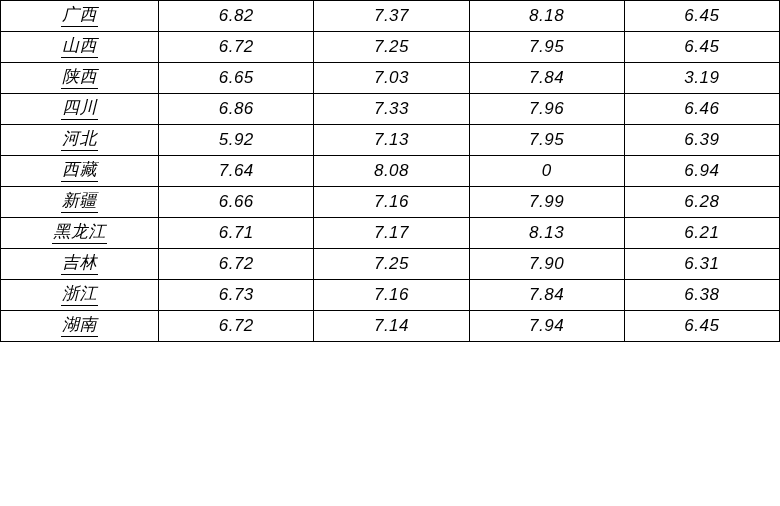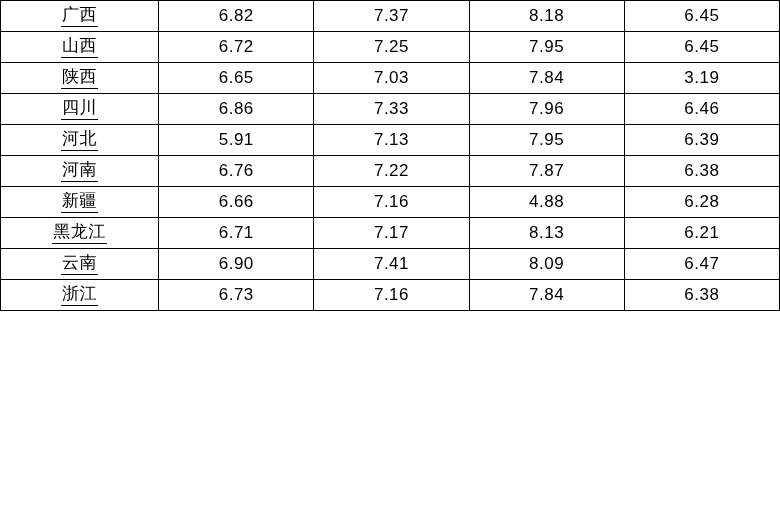--- a/index.html
+++ b/index.html
@@ -12,20 +12,21 @@
     height: 506px;
     font-family: "Liberation Sans", sans-serif;
     color: #000000;
     overflow: hidden;
   }
   .price-table {
     border-collapse: collapse;
     table-layout: fixed;
     width: 780px;
     margin: 0;
+    font-style: italic;
   }
   .price-table td {
     border: 1px solid #000000;
     height: 30px;
     padding: 0;
     text-align: center;
     vertical-align: middle;
     font-size: 17px;
     letter-spacing: 0.5px;
   }
@@ -83,54 +84,61 @@
       </tr>
       <tr>
         <td class="region-cell"><span class="region-label">四川</span></td>
         <td class="value-cell">6.86</td>
         <td class="value-cell">7.33</td>
         <td class="value-cell">7.96</td>
         <td class="value-cell">6.46</td>
       </tr>
       <tr>
         <td class="region-cell"><span class="region-label">河北</span></td>
-        <td class="value-cell">5.91</td>
+        <td class="value-cell">5.92</td>
         <td class="value-cell">7.13</td>
         <td class="value-cell">7.95</td>
         <td class="value-cell">6.39</td>
       </tr>
       <tr>
-        <td class="region-cell"><span class="region-label">河南</span></td>
-        <td class="value-cell">6.76</td>
-        <td class="value-cell">7.22</td>
-        <td class="value-cell">7.87</td>
-        <td class="value-cell">6.38</td>
+        <td class="region-cell"><span class="region-label">西藏</span></td>
+        <td class="value-cell">7.64</td>
+        <td class="value-cell">8.08</td>
+        <td class="value-cell">0</td>
+        <td class="value-cell">6.94</td>
       </tr>
       <tr>
         <td class="region-cell"><span class="region-label">新疆</span></td>
         <td class="value-cell">6.66</td>
         <td class="value-cell">7.16</td>
-        <td class="value-cell">4.88</td>
+        <td class="value-cell">7.99</td>
         <td class="value-cell">6.28</td>
       </tr>
       <tr>
         <td class="region-cell"><span class="region-label">黑龙江</span></td>
         <td class="value-cell">6.71</td>
         <td class="value-cell">7.17</td>
         <td class="value-cell">8.13</td>
         <td class="value-cell">6.21</td>
       </tr>
       <tr>
-        <td class="region-cell"><span class="region-label">云南</span></td>
-        <td class="value-cell">6.90</td>
-        <td class="value-cell">7.41</td>
-        <td class="value-cell">8.09</td>
-        <td class="value-cell">6.47</td>
+        <td class="region-cell"><span class="region-label">吉林</span></td>
+        <td class="value-cell">6.72</td>
+        <td class="value-cell">7.25</td>
+        <td class="value-cell">7.90</td>
+        <td class="value-cell">6.31</td>
       </tr>
       <tr>
         <td class="region-cell"><span class="region-label">浙江</span></td>
         <td class="value-cell">6.73</td>
         <td class="value-cell">7.16</td>
         <td class="value-cell">7.84</td>
         <td class="value-cell">6.38</td>
       </tr>
+      <tr>
+        <td class="region-cell"><span class="region-label">湖南</span></td>
+        <td class="value-cell">6.72</td>
+        <td class="value-cell">7.14</td>
+        <td class="value-cell">7.94</td>
+        <td class="value-cell">6.45</td>
+      </tr>
     </tbody>
 </table>
 
 </body></html>

